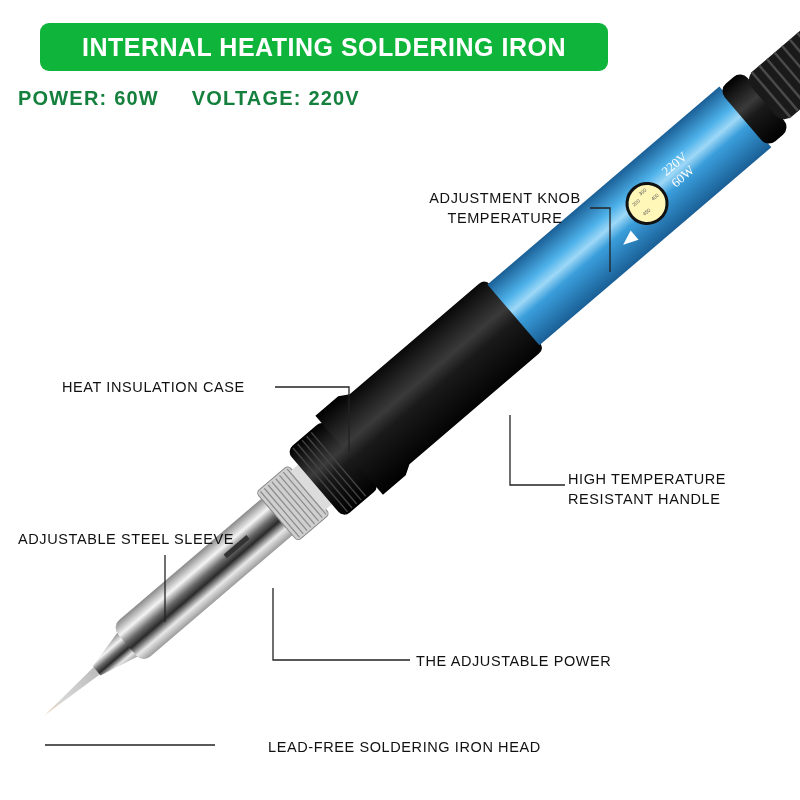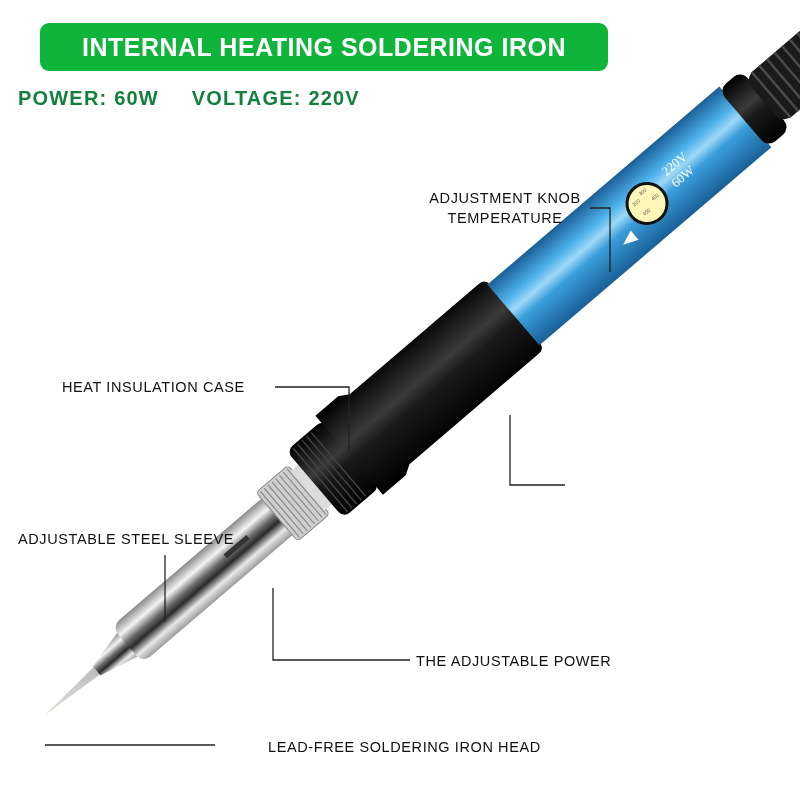--- a/index.html
+++ b/index.html
@@ -136,19 +136,21 @@
 </svg>
 
 <div class="label center" style="left:420px; top:188px; width:170px;">
   <div>ADJUSTMENT KNOB</div>
   <div>TEMPERATURE</div>
 </div>
 
 <div class="label" style="left:48px; top:377px;margin-left:14px;">HEAT INSULATION CASE</div>
 
 <div class="label" style="left:568px; top:469px;">
+  <div>HIGH TEMPERATURE</div>
+  <div>RESISTANT HANDLE</div>
 </div>
 
 <div class="label" style="left:18px; top:529px;">ADJUSTABLE STEEL SLEEVE</div>
 
 <div class="label" style="left:416px; top:651px;">THE ADJUSTABLE POWER</div>
 
 <div class="label" style="left:220px; top:737px;margin-left:48px;">LEAD-FREE SOLDERING IRON HEAD</div>
 
 </body></html>

